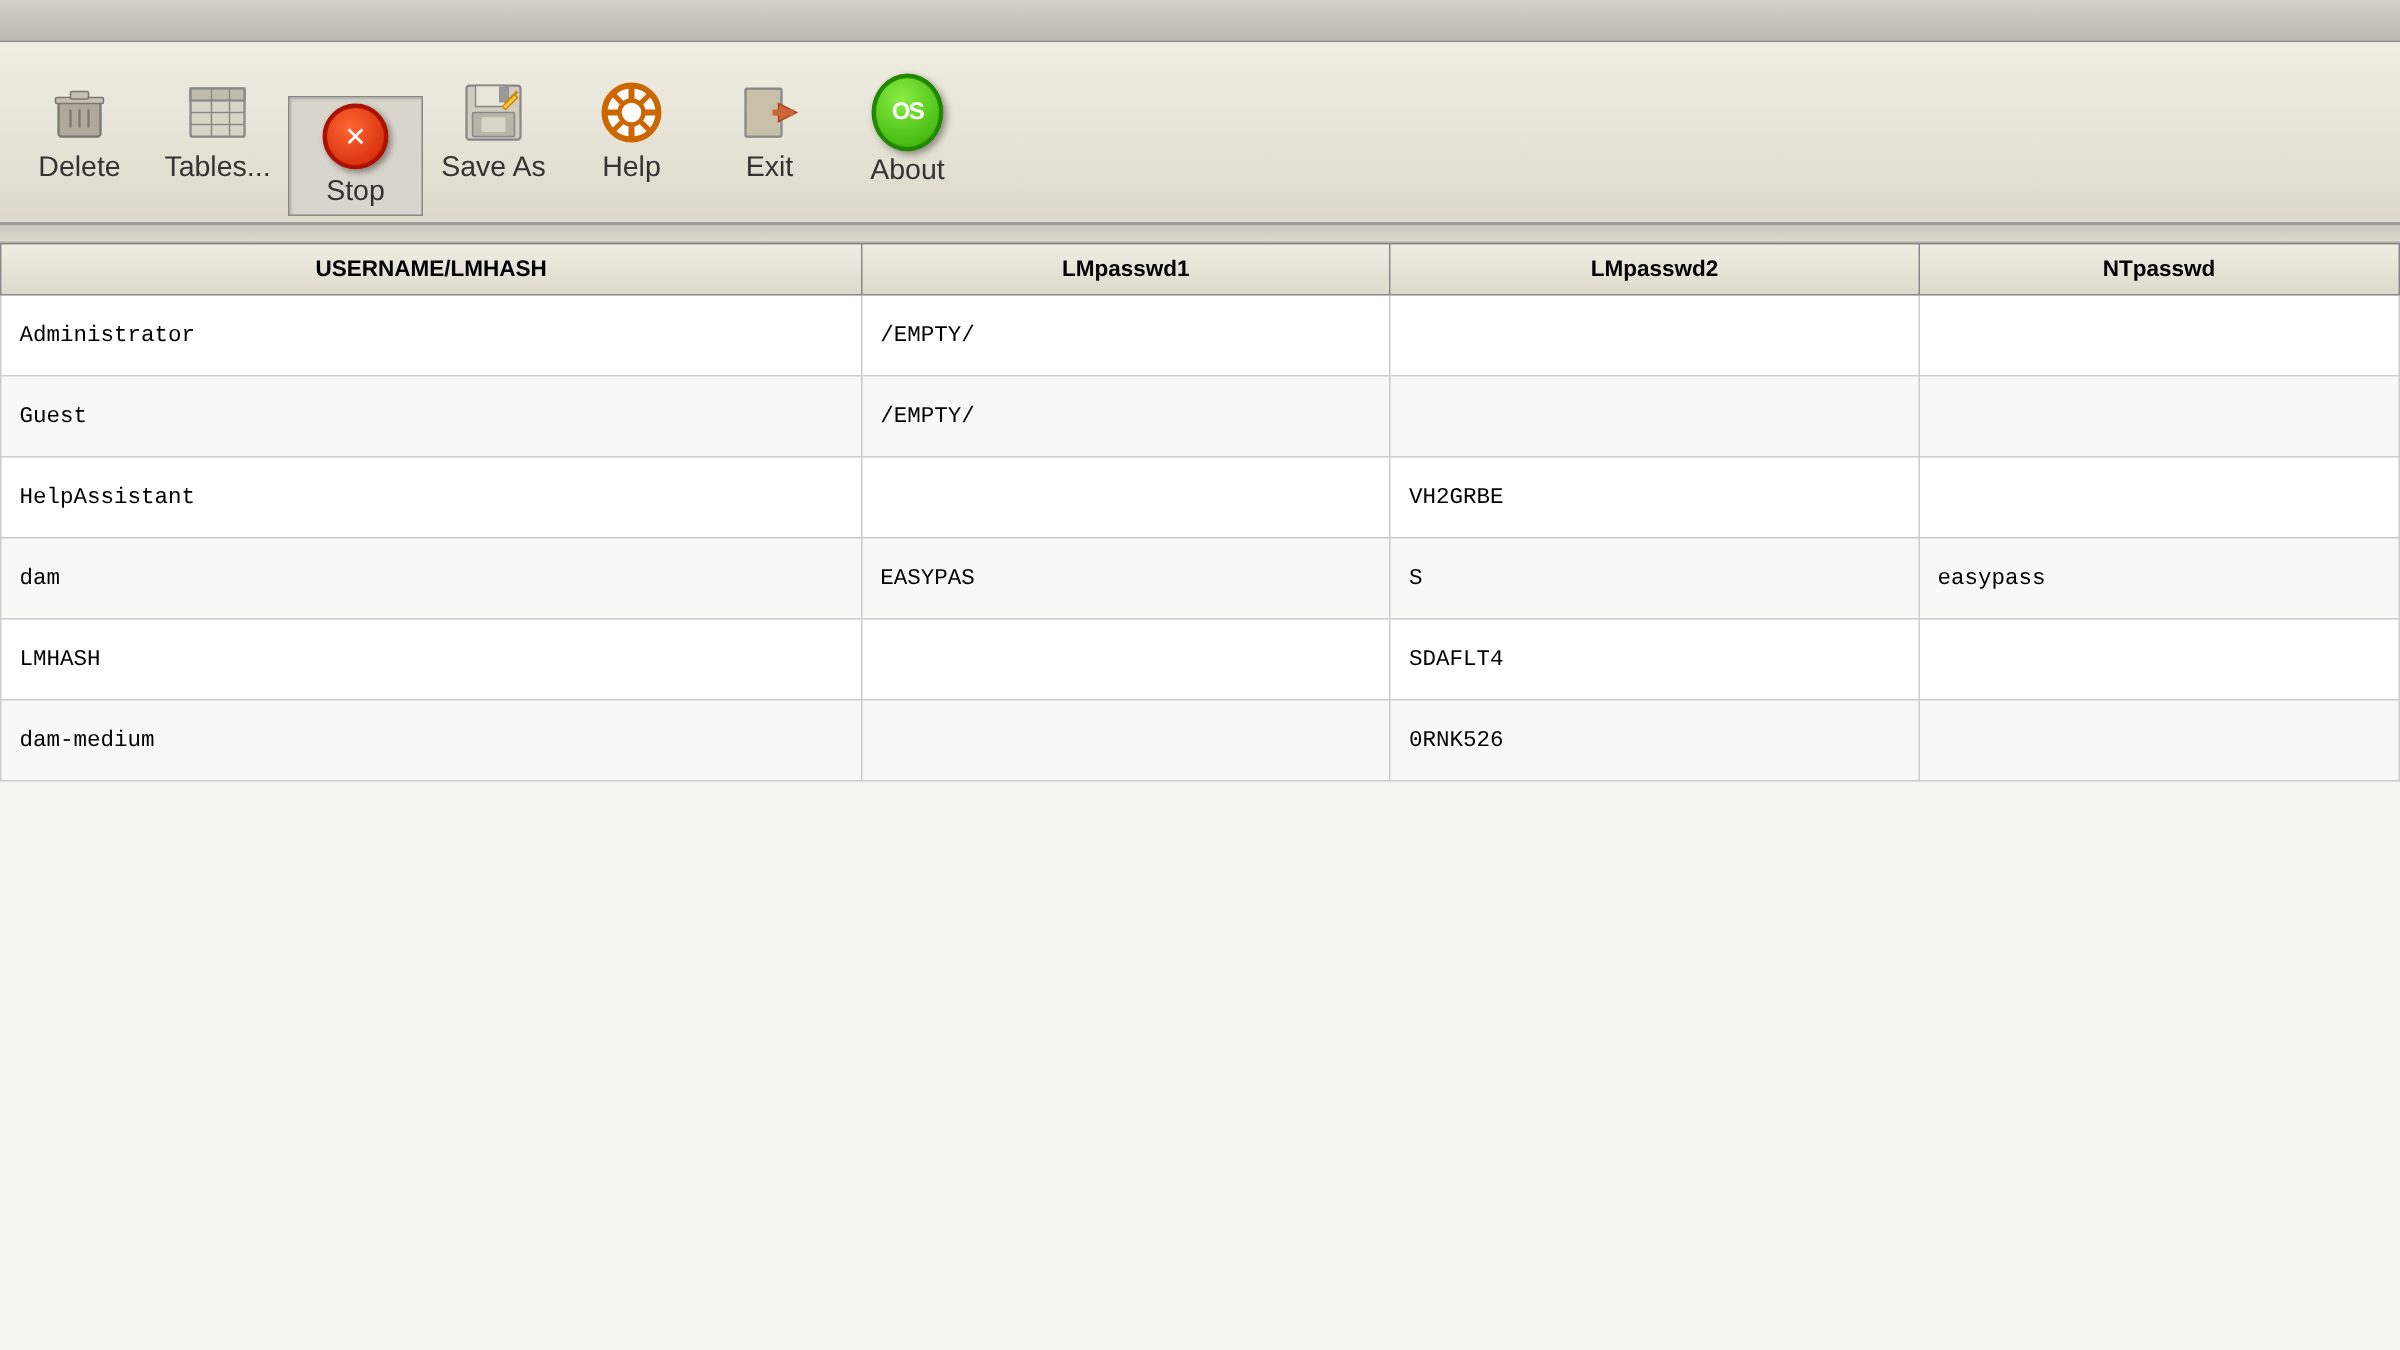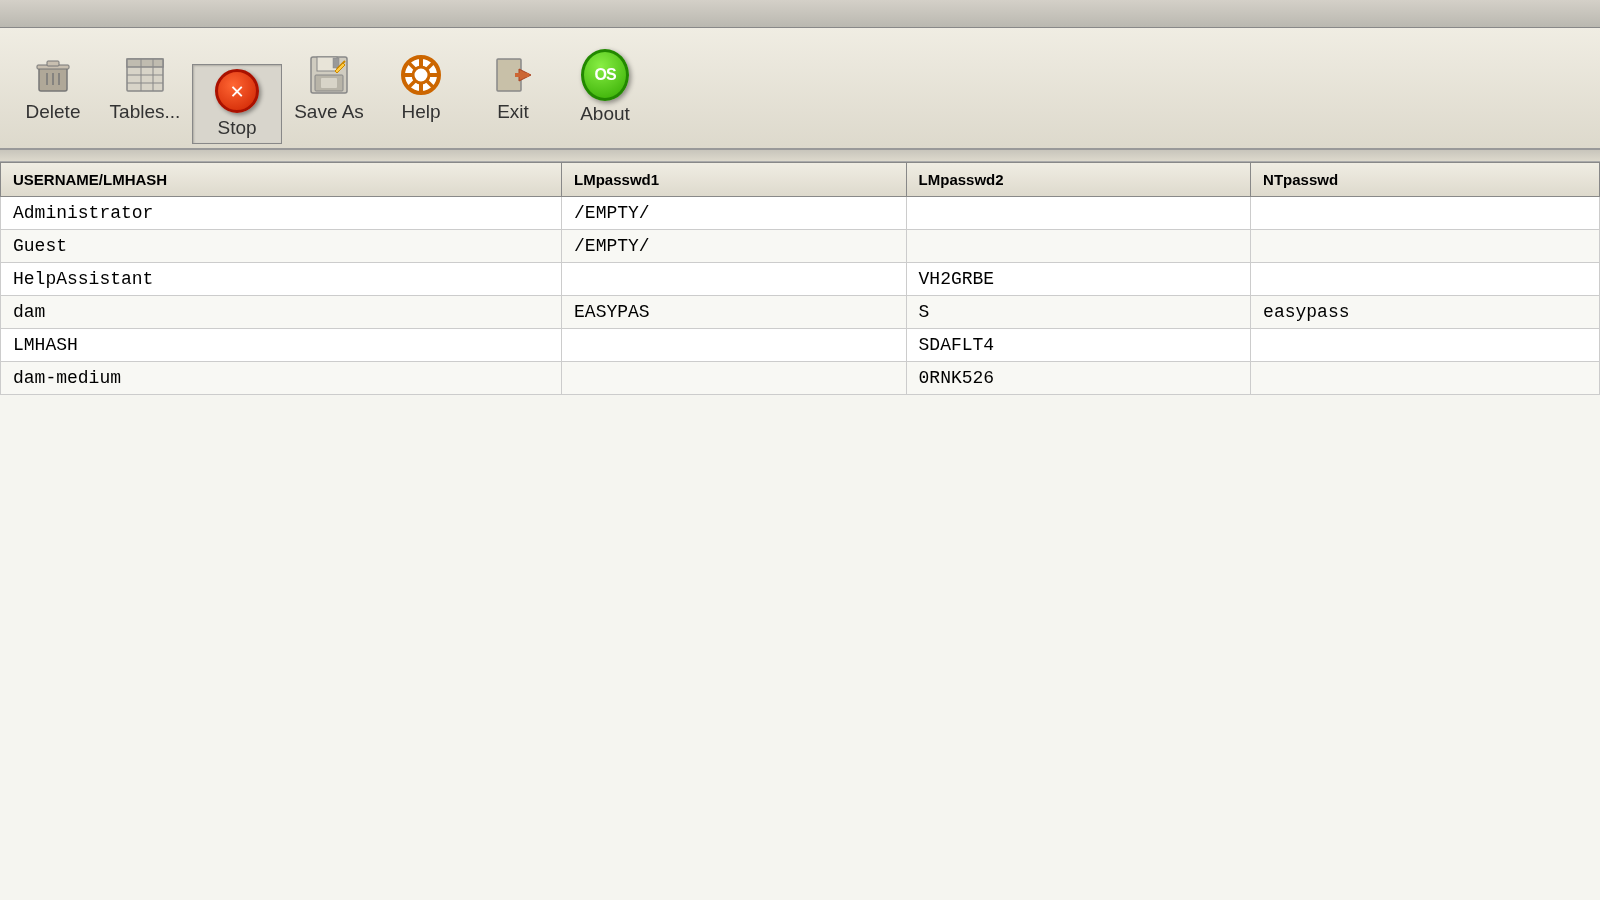--- a/index.html
+++ b/index.html
@@ -138,32 +138,32 @@
       background: white;
     }
 
     thead tr {
       background: linear-gradient(180deg, #f0ede3 0%, #ddd9cc 100%);
     }
 
     th {
       border: 1px solid #888;
       padding: 8px 12px;
-      text-align: left;
+      text-align: center;
       font-family: Arial, sans-serif;
       font-size: 15px;
       font-weight: bold;
       white-space: nowrap;
     }
 
     td {
       border: 1px solid #ccc;
-      padding: 6px 12px;
+      padding: 18px 12px;
       font-family: 'Courier New', Courier, monospace;
-      font-size: 18px;
+      font-size: 15px;
       white-space: nowrap;
     }
 
     tbody tr:nth-child(even) {
       background: #f8f8f4;
     }
 
     tbody tr:nth-child(odd) {
       background: white;
     }

